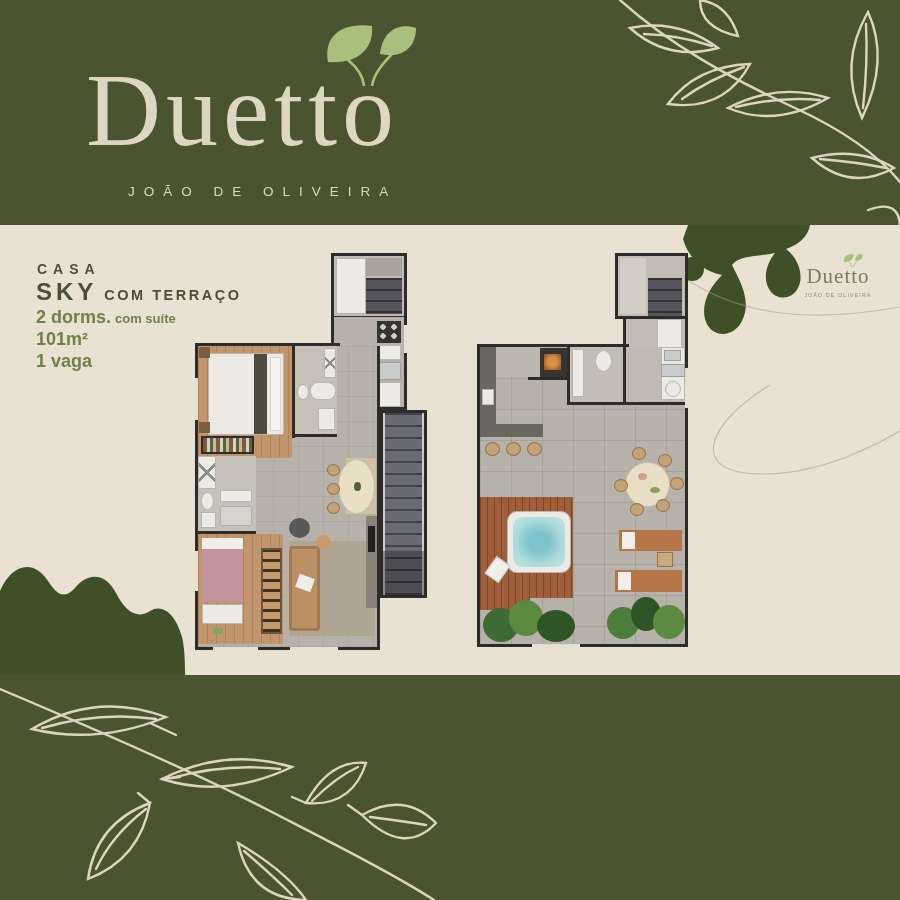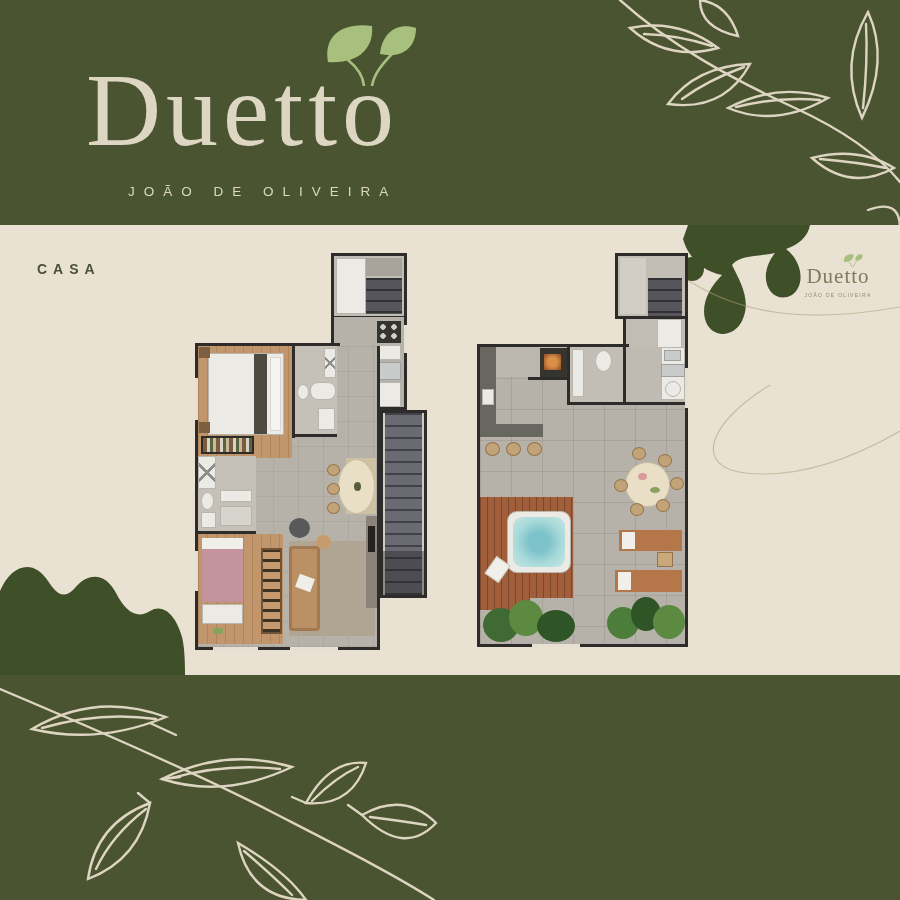--- a/index.html
+++ b/index.html
@@ -121,20 +121,28 @@
     </svg>
     <svg class="curves" viewBox="0 0 250 240" style="fill:none;stroke:#a89f7e;stroke-width:1.2;opacity:.55">
       <path d="M30,30 C90,72 160,78 250,62"></path>
       <path d="M120,140 C55,180 45,222 95,228 C150,234 205,212 250,186"></path>
     </svg>
     <svg class="blob-left" viewBox="0 0 185 128">
       <path style="fill:var(--blob-green,#3f4f27)" d="M0,44 C12,16 34,12 48,34 C57,48 64,52 74,42 C88,24 106,26 116,46 C126,66 138,72 150,64 C163,56 176,68 182,90 C184,98 185,110 185,128 L0,128 Z"></path>
     </svg>
 
     <div class="unit-category">CASA</div>
+    <div class="unit-title">
+      <span class="unit-name">SKY</span><span class="unit-variant">COM TERRAÇO</span>
+    </div>
+    <ul class="specs">
+      <li><span>2 dorms.</span><small>com suíte</small></li>
+      <li><span>101m²</span></li>
+      <li><span>1 vaga</span></li>
+    </ul>
 
     <div class="fp" style="left:195px;top:28px;width:235px;height:397px">
       <div class="room bgray2" style="left:136px;top:0;width:76px;height:66px">
         <div class="white" style="left:2px;top:2px;width:30px;height:56px"></div>
         <i style="right:2px;top:2px;width:36px;height:18px;background:#a9a49b"></i>
         <div class="stairsp" style="right:2px;top:22px;width:36px;height:36px"></div>
       </div>
       <div class="bgray" style="left:136px;top:64px;width:76px;height:93px;border-left:3px solid var(--wall);border-right:3px solid var(--wall)">
         <div class="dark stove-dots" style="right:3px;top:4px;width:24px;height:22px"></div>
         <div class="white" style="right:3px;top:28px;width:24px;height:15px"></div>

